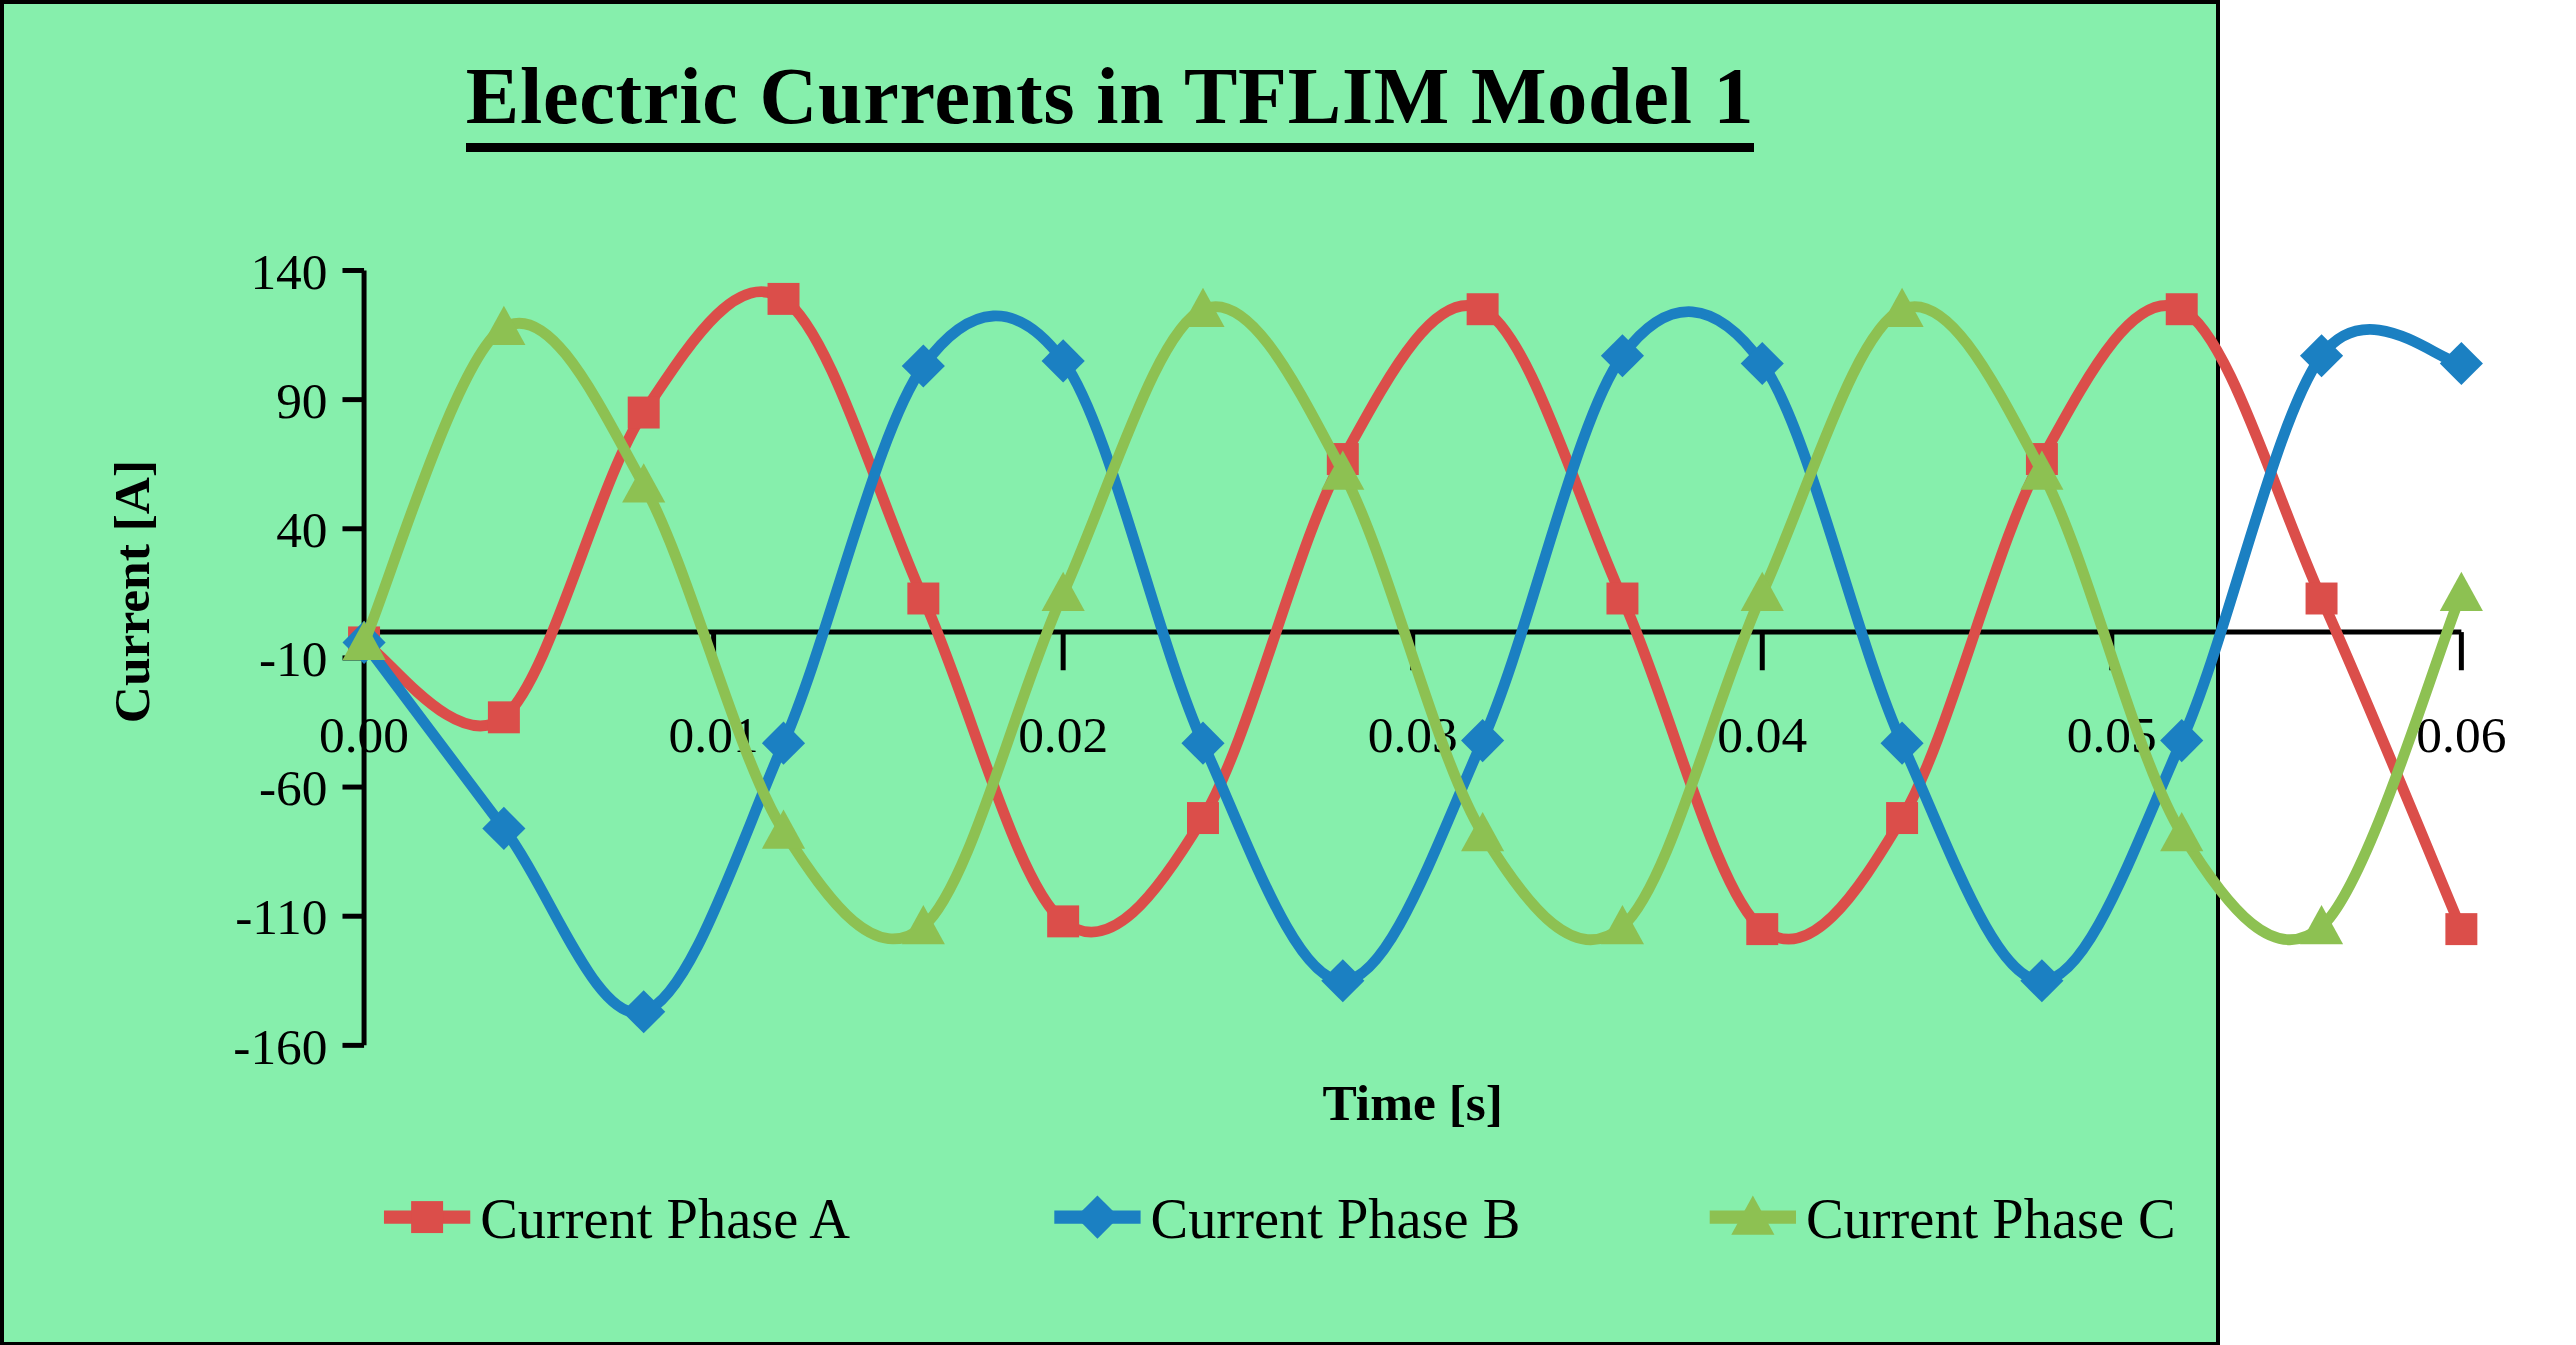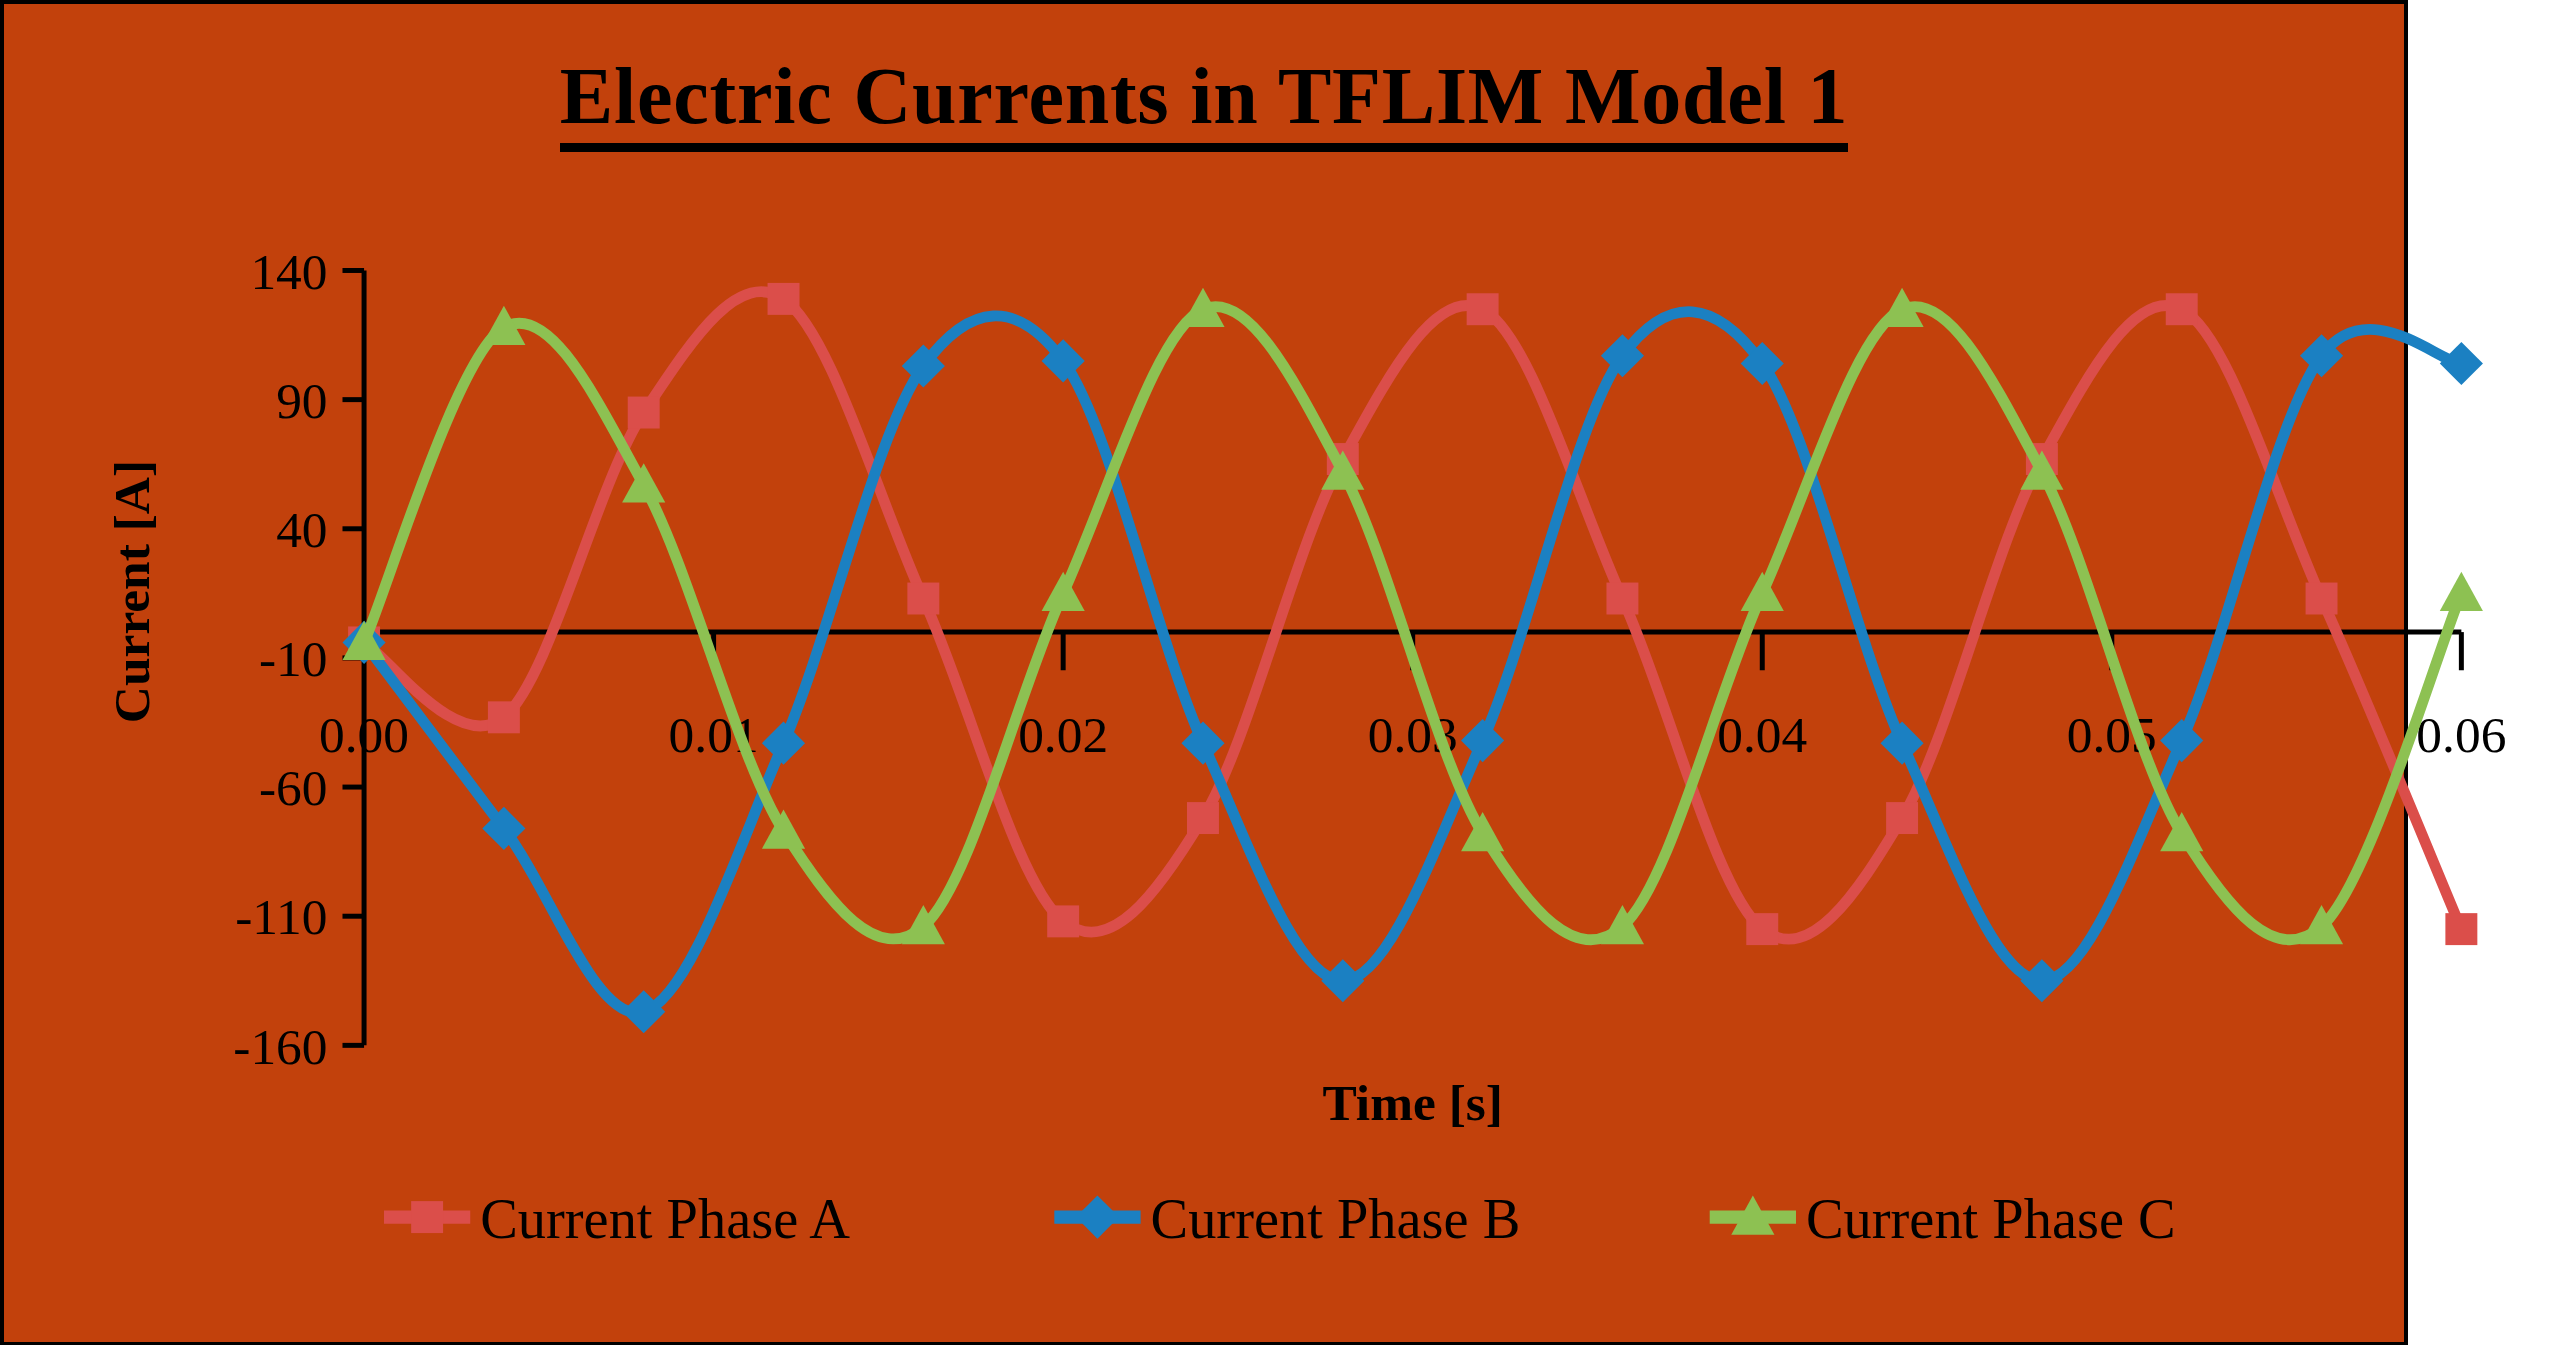--- a/index.html
+++ b/index.html
@@ -5,24 +5,24 @@
 <style>
   html,body{margin:0;padding:0;background:#ffffff;}
   body{
     width:2576px;height:1346px;
     font-family:"Liberation Serif", serif;
     color:#000000;
     overflow:hidden;
   }
   #figure{
     position:relative;
-    width:2408px;height:1346px;
+    width:2220px;height:1346px;
     box-sizing:border-box;
     border:4.1px solid #000000;
-    background:#c2410c;
+    background:#86efac;
   }
   #chart-title{
     position:absolute;
     left:0; right:0; top:50px;
     text-align:center;
     font-family:"Liberation Serif", serif;
     font-weight:bold;
     font-size:80px;
     letter-spacing:0.8px;
     line-height:1.05;

